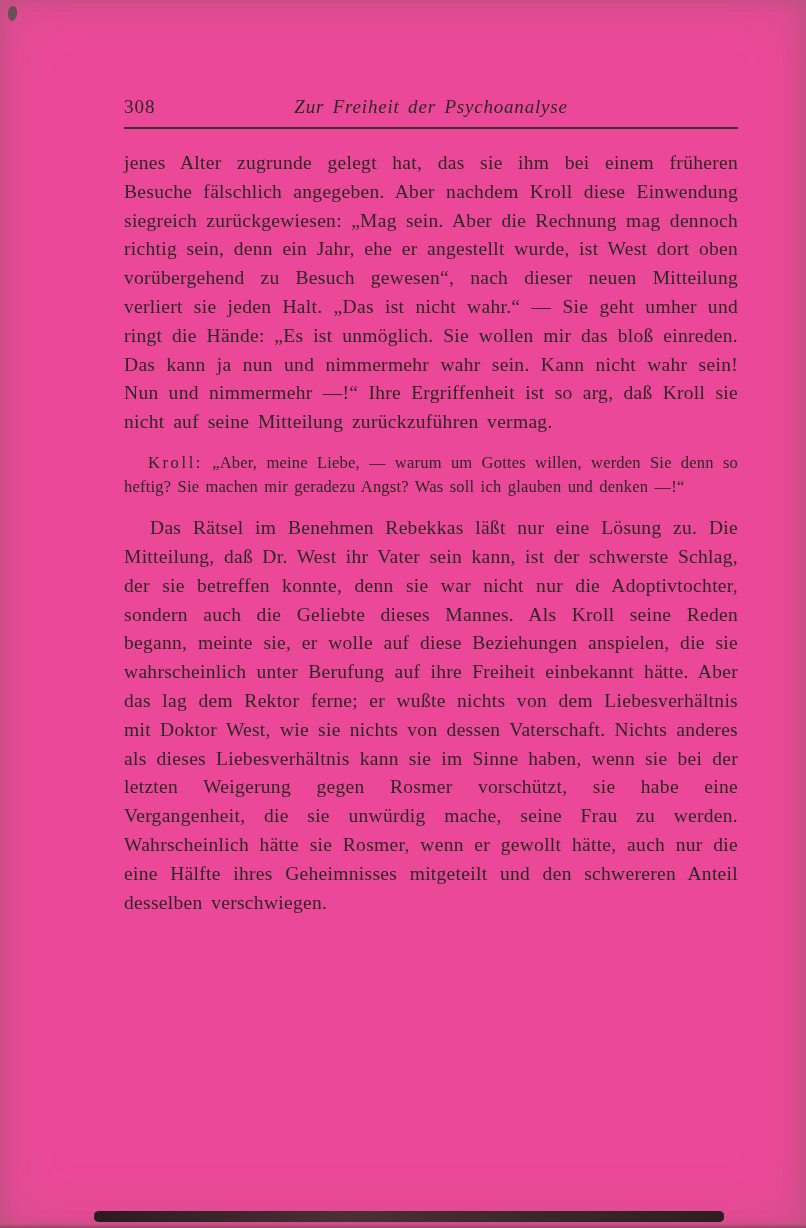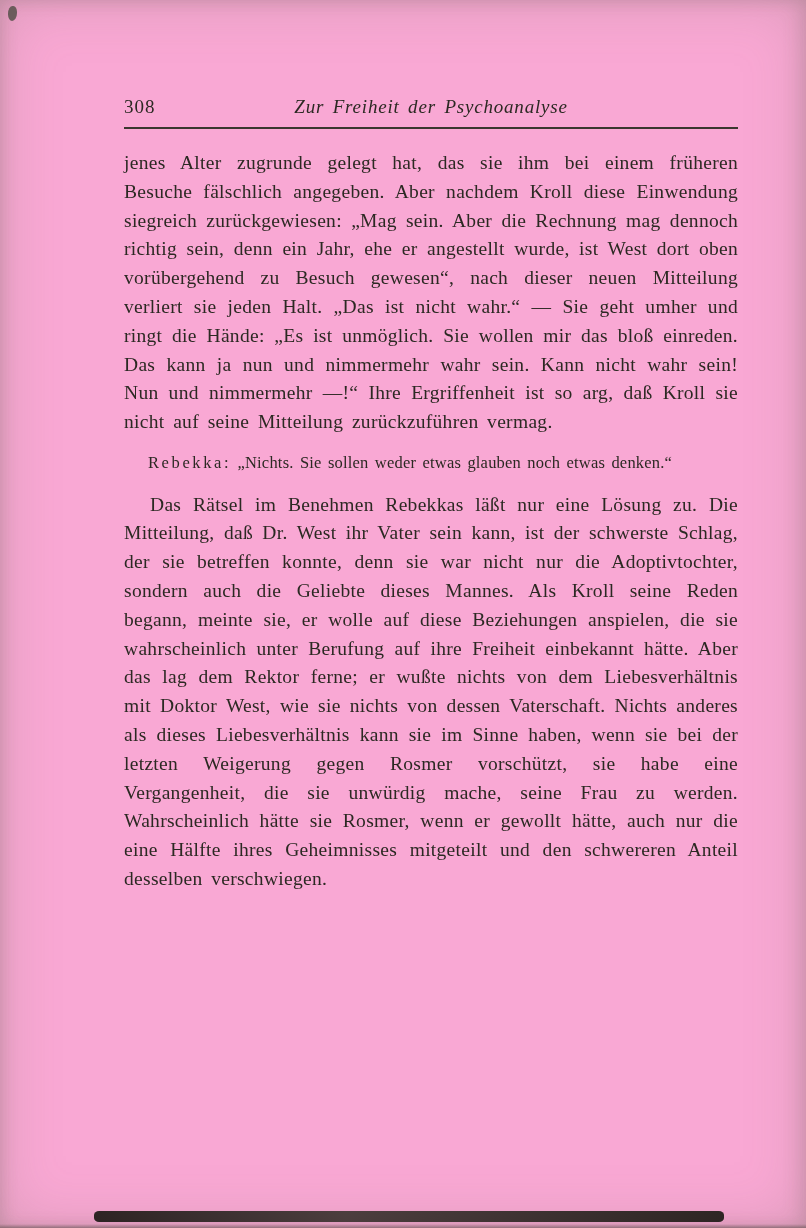--- a/index.html
+++ b/index.html
@@ -5,21 +5,21 @@
   html, body {
     margin: 0;
     padding: 0;
     background: #c9c6bf;
   }
   .scan-page {
     position: relative;
     width: 806px;
     height: 1228px;
     margin: 0 auto;
-    background: #f9a8d4;
+    background: #ec4899;
     box-shadow: inset 0 0 60px rgba(120,112,96,0.25), inset -6px 0 18px rgba(100,95,82,0.18), inset 6px 0 14px rgba(100,95,82,0.12);
     font-family: "Liberation Serif", "DejaVu Serif", serif;
     color: #2c2923;
     overflow: hidden;
   }
   .content {
     position: absolute;
     left: 124px;
     top: 96px;
     width: 614px;
@@ -120,21 +120,21 @@
     <div class="page-header">
       <span class="page-number">308</span>
       <span class="running-title">Zur Freiheit der Psychoanalyse</span>
     </div>
 
     <div class="body-text">
 
       <p class="para-main para-first">jenes Alter zugrunde gelegt hat, das sie ihm bei einem früheren Besuche fälschlich angegeben. Aber nachdem Kroll diese Einwendung siegreich zurückgewiesen: „Mag sein. Aber die Rechnung mag dennoch richtig sein, denn ein Jahr, ehe er angestellt wurde, ist West dort oben vorübergehend zu Besuch gewesen“, nach dieser neuen Mitteilung verliert sie jeden Halt. „Das ist nicht wahr.“ — Sie geht umher und ringt die Hände: „Es ist unmöglich. Sie wollen mir das bloß einreden. Das kann ja nun und nimmermehr wahr sein. Kann nicht wahr sein! Nun und nimmermehr —!“ Ihre Ergriffenheit ist so arg, daß Kroll sie nicht auf seine Mitteilung zurückzuführen vermag.</p>
 
       <div class="dialogue-block">
-        <p><span class="speaker">Rebekka:</span><span> „Nichts. Sie sollen weder etwas glauben noch etwas denken.“</span></p>
+        <p><span class="speaker">Kroll:</span><span> „Aber, meine Liebe, — warum um Gottes willen, werden Sie denn so heftig? Sie machen mir geradezu Angst? Was soll ich glauben und denken —!“</span></p>
       </div>
 
       <p class="para-main para-second para-indent">Das Rätsel im Benehmen Rebekkas läßt nur eine Lösung zu. Die Mitteilung, daß Dr. West ihr Vater sein kann, ist der schwerste Schlag, der sie betreffen konnte, denn sie war nicht nur die Adoptivtochter, sondern auch die Geliebte dieses Mannes. Als Kroll seine Reden begann, meinte sie, er wolle auf diese Beziehungen anspielen, die sie wahrscheinlich unter Berufung auf ihre Freiheit einbekannt hätte. Aber das lag dem Rektor ferne; er wußte nichts von dem Liebesverhältnis mit Doktor West, wie sie nichts von dessen Vaterschaft. Nichts anderes als dieses Liebesverhältnis kann sie im Sinne haben, wenn sie bei der letzten Weigerung gegen Rosmer vorschützt, sie habe eine Vergangenheit, die sie unwürdig mache, seine Frau zu werden. Wahrscheinlich hätte sie Rosmer, wenn er gewollt hätte, auch nur die eine Hälfte ihres Geheimnisses mitgeteilt und den schwereren Anteil desselben verschwiegen.</p>
 
     </div>
   </div>
 
   <div class="bottom-scan-bar"></div>
   <div class="bottom-edge-shadow"></div>
 

